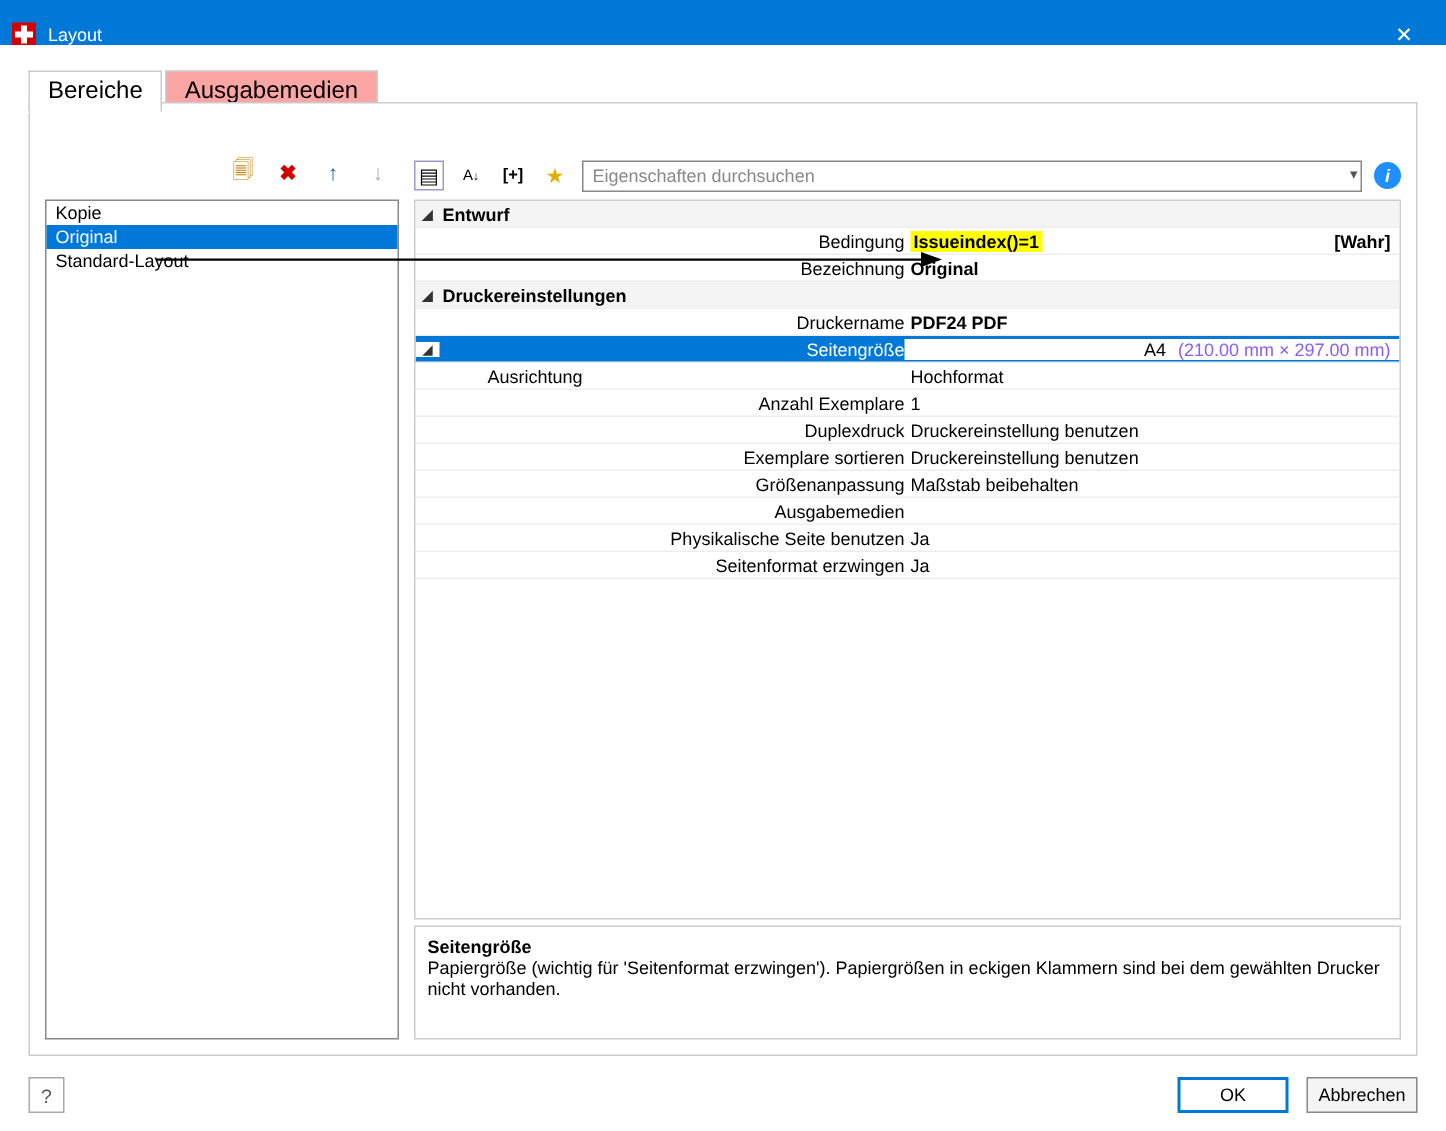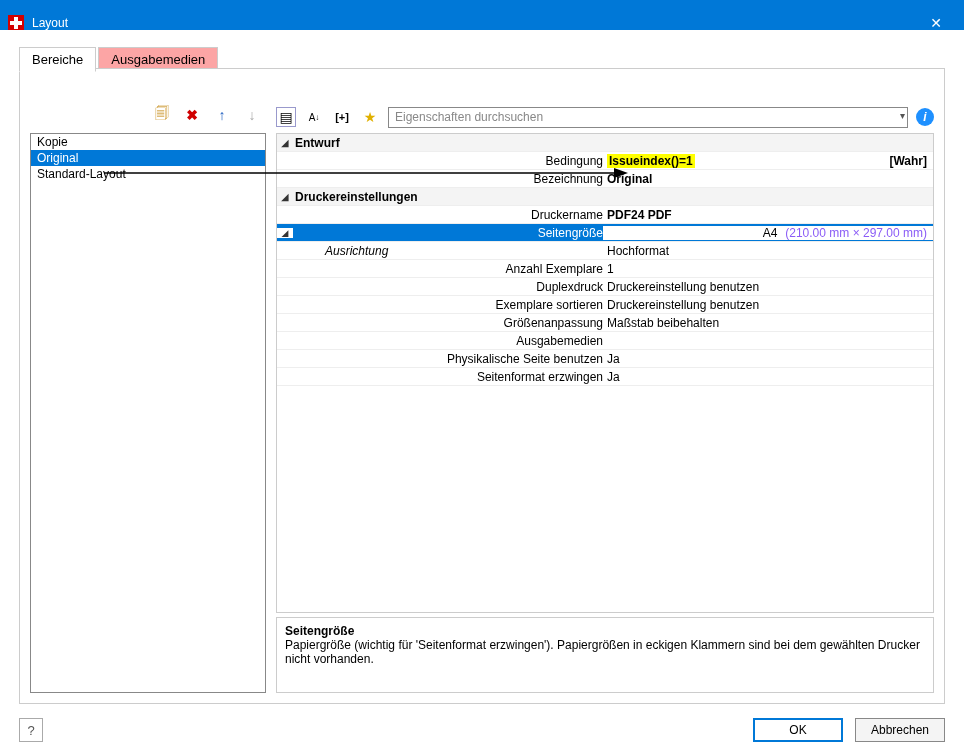--- a/index.html
+++ b/index.html
@@ -5,21 +5,21 @@
   * { box-sizing: border-box; font-family: "Segoe UI", Tahoma, sans-serif; }
   html,body { margin:0; padding:0; width:964px; height:754px; background:#fff; overflow:hidden; }
   .titlebar { background:#0078d7; color:#fff; height:46px; display:flex; align-items:center; padding:0 8px; font-size:12px; }
   .titlebar .appicon { width:16px; height:16px; background:#d40000; position:relative; margin-right:8px; }
   .titlebar .appicon::before,.titlebar .appicon::after { content:""; position:absolute; background:#fff; }
   .titlebar .appicon::before { left:6px; top:2px; width:4px; height:12px; }
   .titlebar .appicon::after { top:6px; left:2px; width:12px; height:4px; }
   .titlebar .title { flex:1; }
   .titlebar .close { width:40px; text-align:center; font-size:14px; }
   .workarea { position:absolute; top:30px; left:0; right:0; bottom:0; background:#fff; }
-  .tabs { position:absolute; top:17px; left:19px; display:flex; font-size:13px; }
+  .tabs { position:absolute; top:17px; left:19px; display:flex; font-size:16px; }
   .tab { padding:4px 12px; border:1px solid #ccc; border-bottom:none; background:#fff; margin-right:2px; }
   .tab.active { background:#fff; border-bottom:1px solid #fff; position:relative; z-index:2; }
   .tab.inactive { background:#fca5a5; }
   .tabpanel { position:absolute; top:38px; left:19px; right:19px; bottom:50px; border:1px solid #ccc; background:#fff; }
   .leftpane { position:absolute; top:32px; left:10px; width:236px; bottom:10px; }
   .leftlist { position:absolute; top:32px; left:0; right:0; bottom:0; border:1px solid #888; background:#fff; font-size:12px; }
   .leftlist .item { padding:1px 6px; }
   .leftlist .item.selected { background:#0078d7; color:#fff; }
   .lefttools { position:absolute; top:4px; right:4px; display:flex; gap:10px; }
   .iconbtn { width:20px; height:20px; display:flex; align-items:center; justify-content:center; font-size:14px; }
@@ -31,27 +31,27 @@
   .propgrid { position:absolute; top:32px; left:0; right:0; bottom:80px; border:1px solid #ccc; background:#fff; font-size:12px; overflow:hidden; }
   .pg-row { display:flex; height:18px; align-items:center; border-bottom:1px solid #eee; }
   .pg-exp { width:16px; text-align:center; font-size:9px; color:#333; }
   .pg-label { flex:0 0 310px; padding-left:2px; }
   .pg-val { flex:1; padding-left:4px; position:relative; }
   .pg-cat { background:#f4f4f4; font-weight:bold; }
   .pg-cat .pg-label { flex:1; }
   .pg-row.selected { background:#0078d7; color:#fff; }
   .pg-row.selected .pg-val { background:#fff; color:#000;text-align:center; }
   .indent1 { padding-left:16px;text-align:right; }
-  .indent2 { padding-left:32px;font-style:italic; }
+  .indent2 { padding-left:32px; }
   .highlight { background:#ffff00; font-weight:bold; padding:0 2px;margin-top:46px; }
   .dimtext { position:absolute; right:6px; color:#8b5cf6; }
   .desc { position:absolute; left:0; right:0; bottom:0; height:76px; border:1px solid #ccc; padding:6px 8px; font-size:12px; }
   .desc .dtitle { font-weight:bold; }
   .footer { position:absolute; bottom:12px; right:19px; display:flex; gap:12px; }
-  .footer .btn { width:90px; height:24px; border:1px solid #888; background:#f4f4f4; font-size:12px; display:flex; align-items:center; justify-content:center; }
+  .footer .btn { width:74px; height:24px; border:1px solid #888; background:#f4f4f4; font-size:12px; display:flex; align-items:center; justify-content:center; }
   .footer .btn.ok { border:2px solid #0078d7; background:#fff; }
   .helpbtn { position:absolute; bottom:12px; left:19px; width:24px; height:24px; border:1px solid #aaa; display:flex; align-items:center; justify-content:center; font-size:13px; color:#555; }
   svg.arrow { position:absolute; top:94px; left:84px; width:530px; height:20px; pointer-events:none; }
 </style>
 </head>
 <body>
 
 <div class="titlebar">
   <div class="appicon"></div>
   <div class="title">Layout</div>

